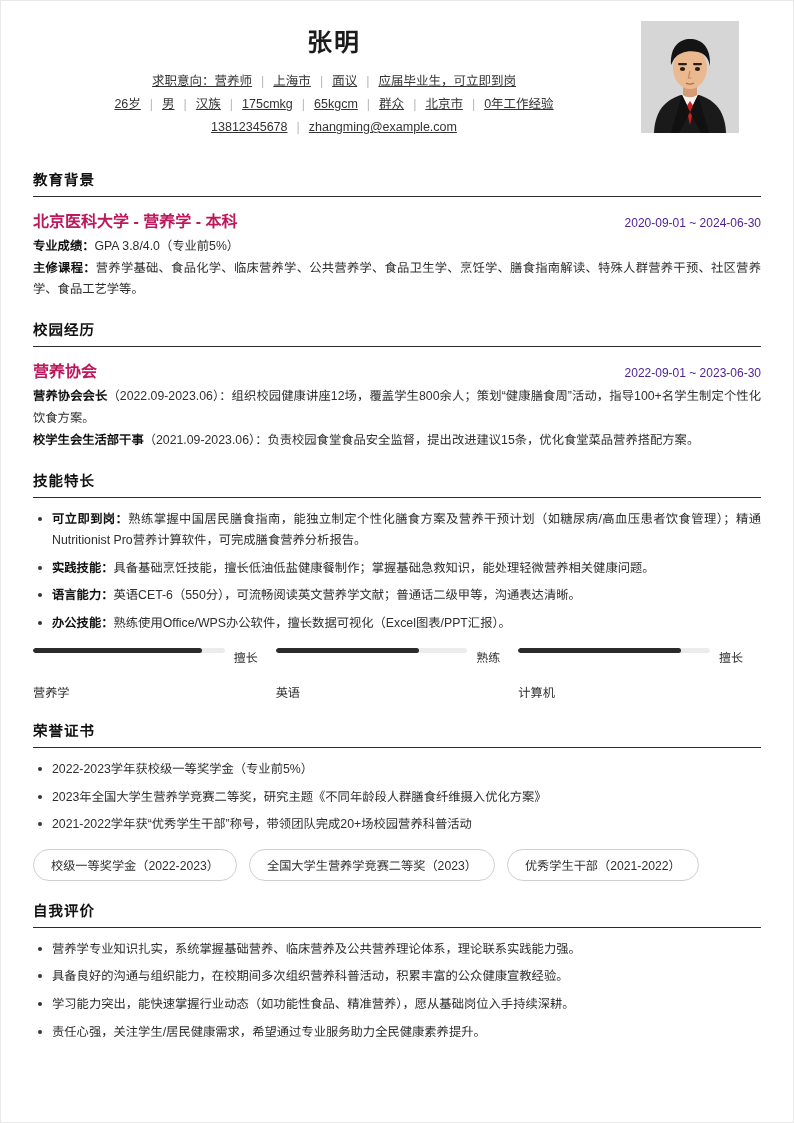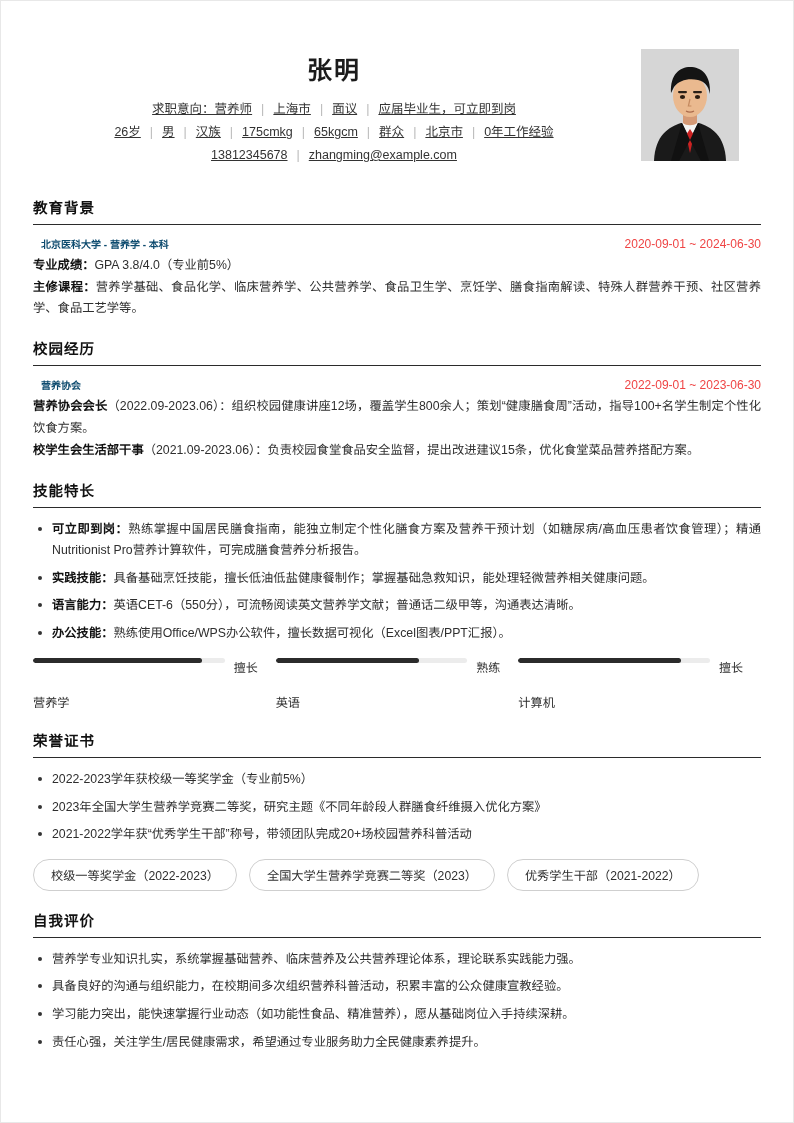--- a/index.html
+++ b/index.html
@@ -20,21 +20,20 @@
     border: 1px solid #e8e8e8;
     box-sizing: border-box;
     padding: 0;
     color: #222222;
   }
 
   
   .header {
     position: relative;
     padding: 20px 32px 10px 36px;
-    margin-top: 28px;
   }
   .header-inner {
     padding-right: 130px;
   }
   .name {
     text-align: center;
     font-size: 25px;
     font-weight: bold;
     letter-spacing: 2px;
     color: #1b1b1b;
@@ -86,28 +85,27 @@
 
   
   .entry { margin-bottom: 4px; }
   .entry-head {
     display: flex;
     justify-content: space-between;
     align-items: baseline;
     margin-bottom: 4px;
   }
   .entry-title {
-    font-size: 10px;
+    font-size: 16px;
     font-weight: bold;
-    color: #0c4a6e;
-    margin-left: 8px;
+    color: #be185d;
   }
   .entry-date {
     font-size: 12px;
-    color: #ef4444;
+    color: #4c1d95;
     white-space: nowrap;
     padding-left: 14px;
   }
   .entry-row {
     font-size: 12.3px;
     line-height: 1.72;
     color: #2e2e2e;
     margin: 1px 0;
     text-align: justify;
   }

